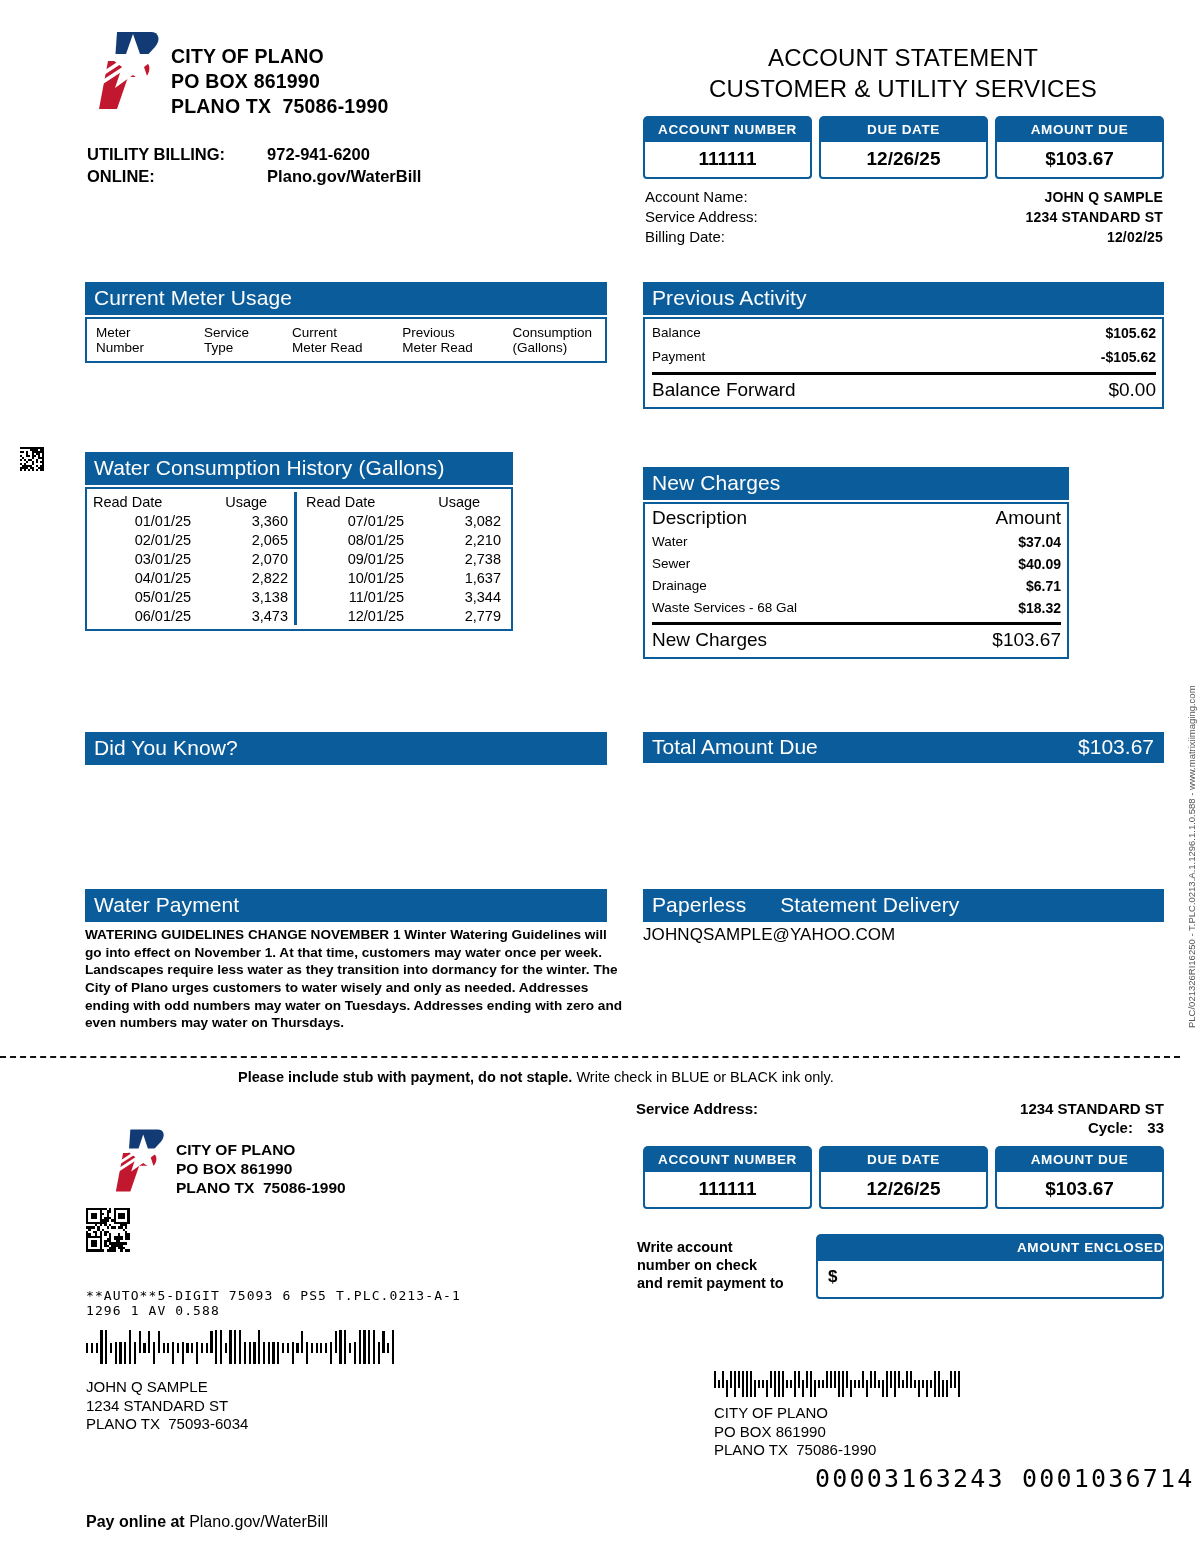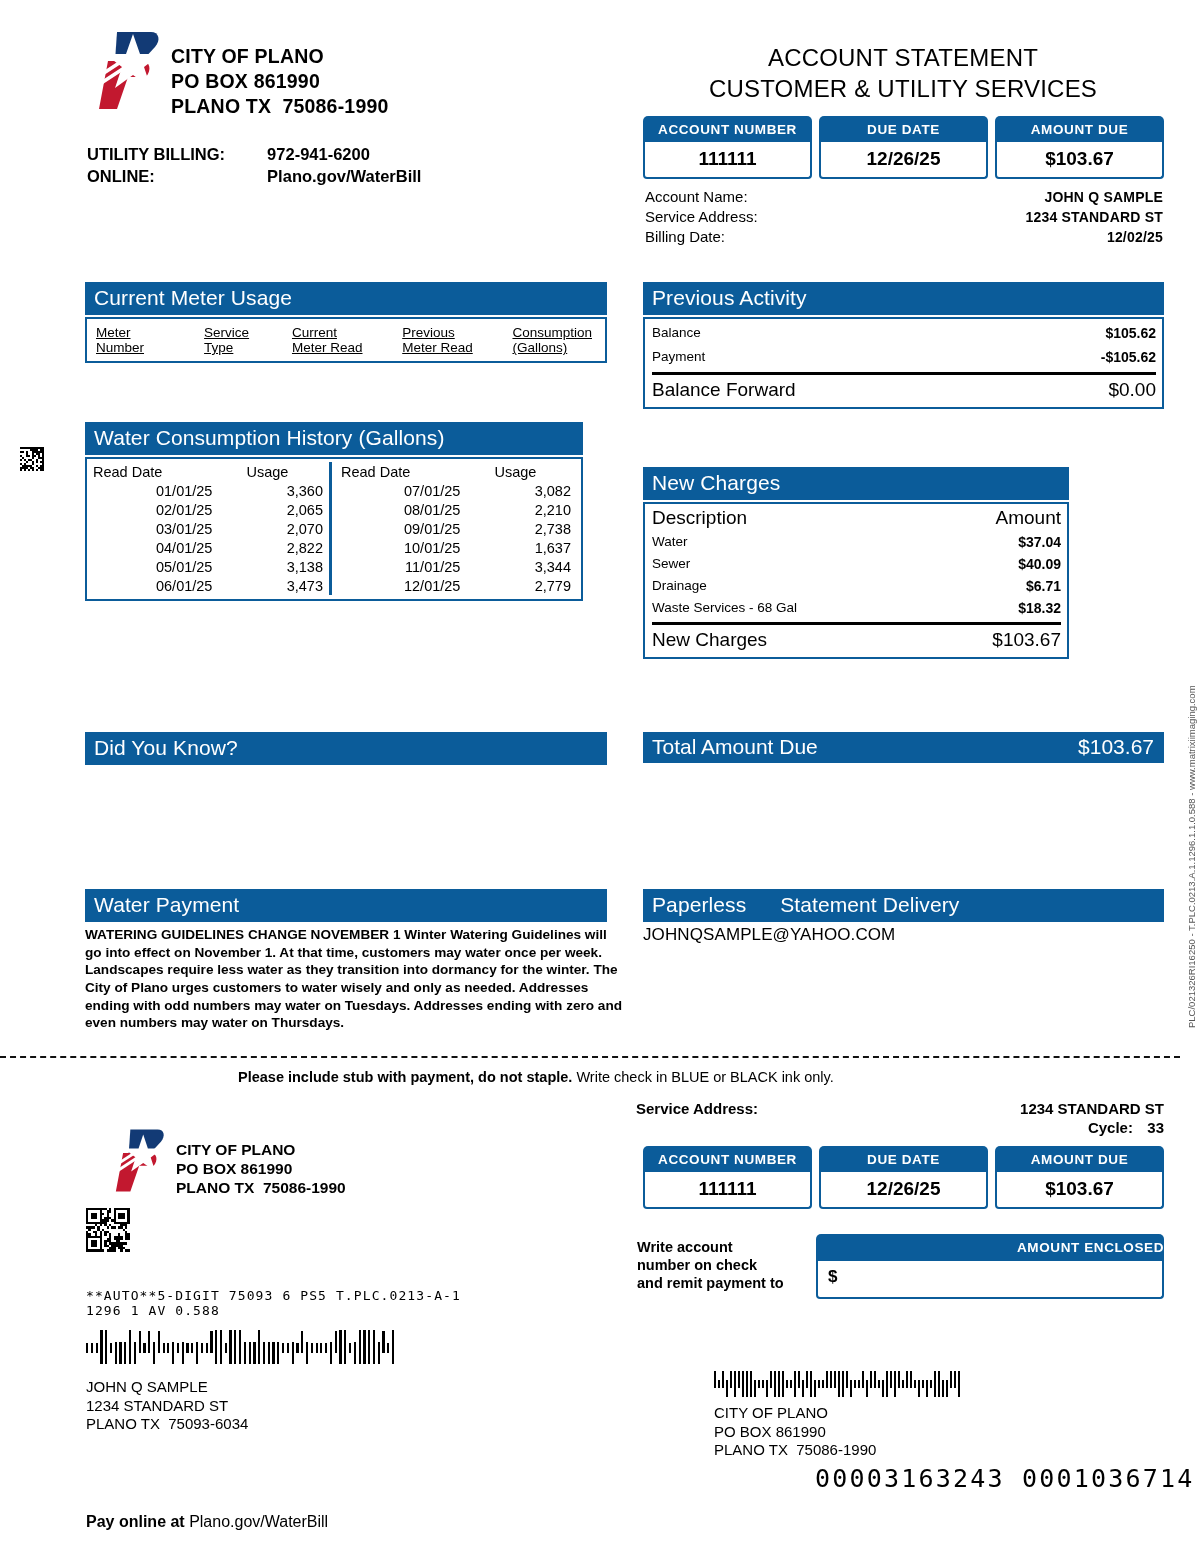--- a/index.html
+++ b/index.html
@@ -103,21 +103,20 @@
   .acct-info .ai-val { font-weight: bold; font-size: 14px; letter-spacing: 0.2px; }
 
   
   .meter-tbl { width: 100%; border-collapse: collapse; font-size: 13.5px; }
   .meter-tbl th {
     font-weight: normal;
     text-align: left;
     vertical-align: top;
     padding: 6px 4px 2px 0;
     line-height: 15px;
-    text-decoration: underline;
   }
   .meter-tbl td {
     padding: 9px 4px 8px 0;
     font-size: 14px;
     vertical-align: top;
   }
 
   
   .cons-wrap { display: flex; }
   .cons-half { flex: 1 1 50%; }
@@ -327,21 +326,21 @@
           <th style="width:110px; white-space:pre;">Previous
 Meter Read</th>
           <th style="white-space:pre;">Consumption
 (Gallons)</th>
         </tr>
       </tbody>
         </table>
     </div>
   </div>
 
-  <div class="abs" style="left:85px; top:422px; width:498px;">
+  <div class="abs" style="left:85px; top:452px; width:428px;">
     <div class="bar">Water Consumption History (Gallons)</div>
     <div class="boxed" style="margin-top:2px; padding:3px 4px 4px 6px;">
       <div class="cons-wrap">
         <div class="cons-half">
           <table class="cons-tbl">
             <tbody>
                 <tr>
               <th>Read Date</th>
               <th class="u">Usage</th>
             </tr>

